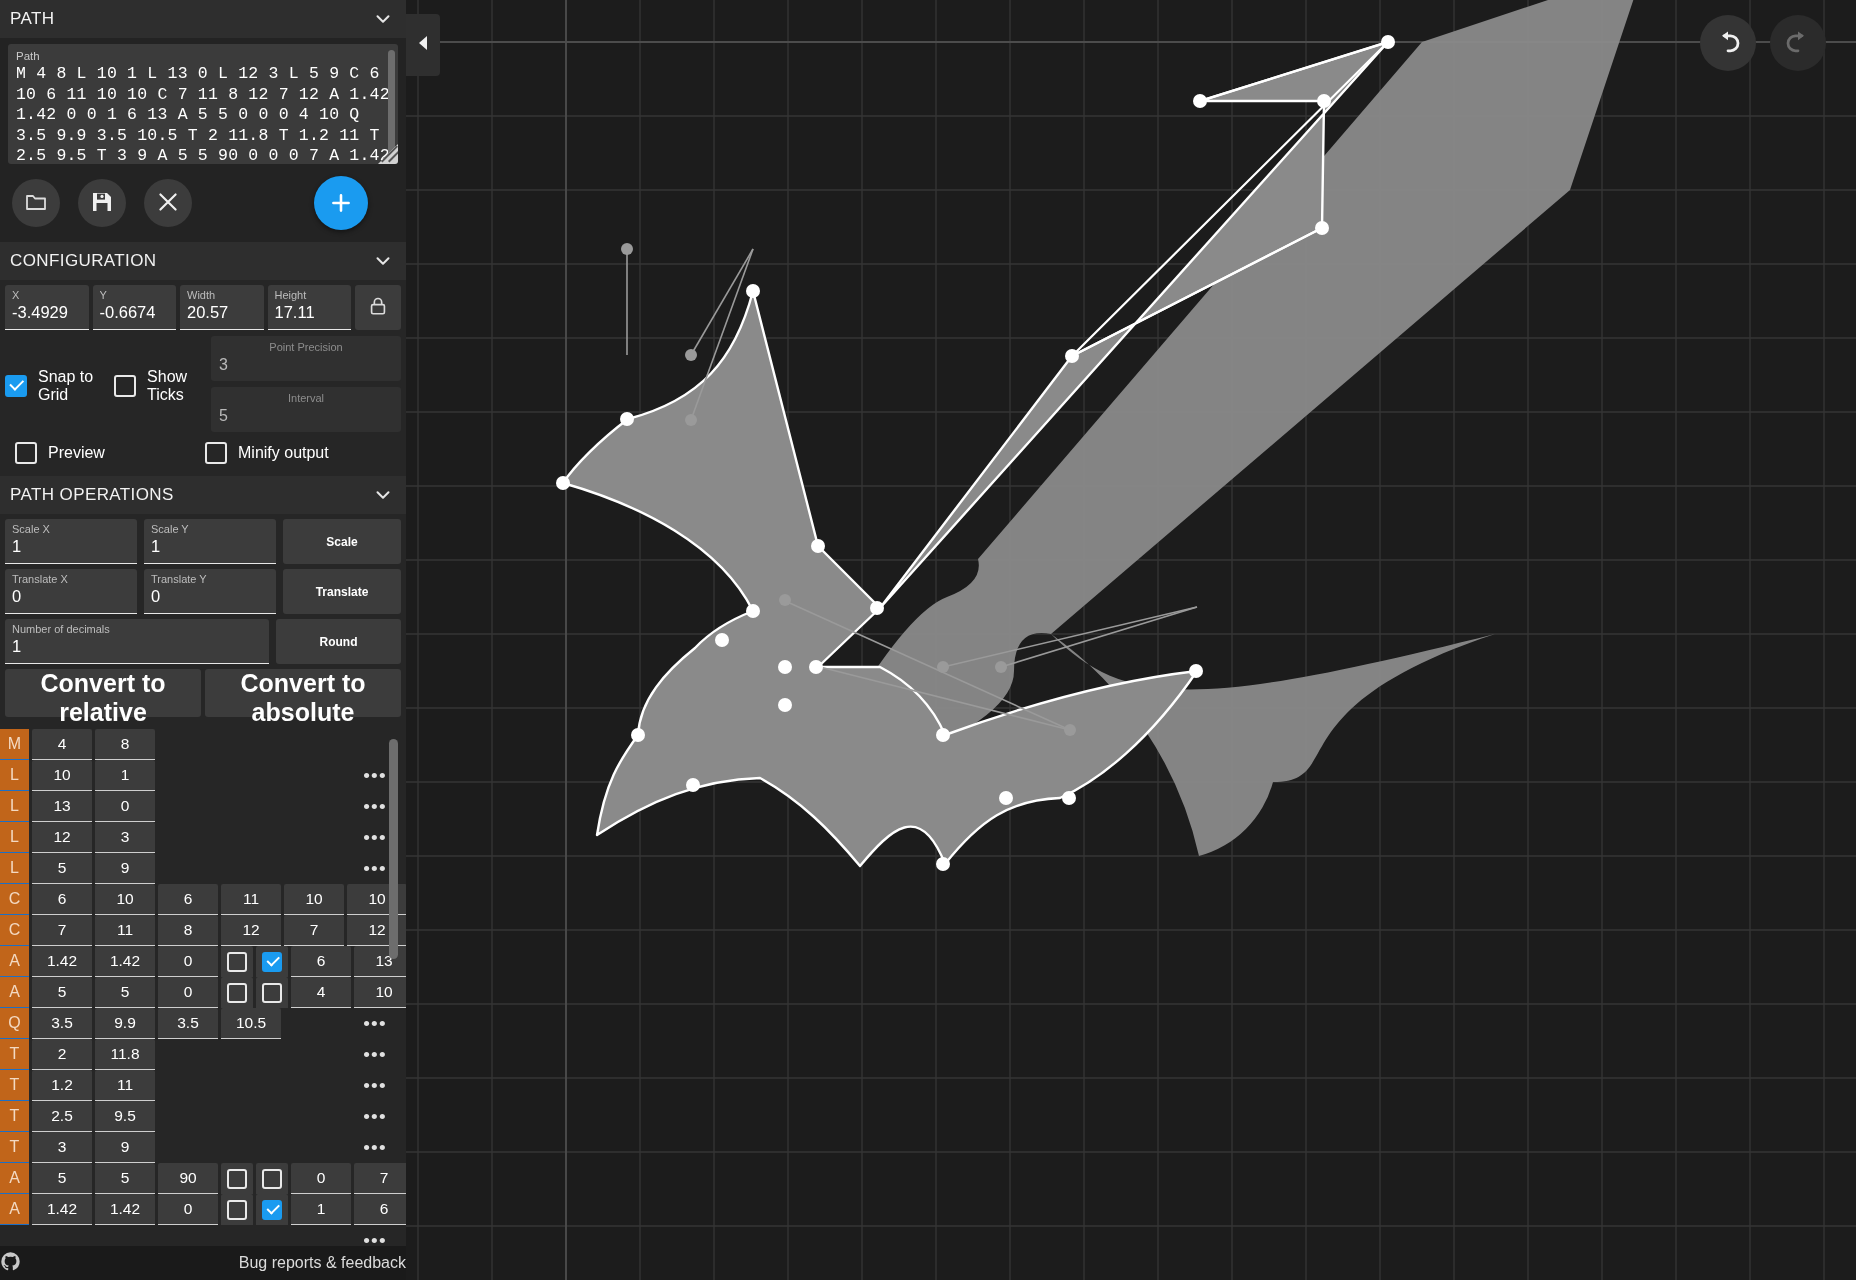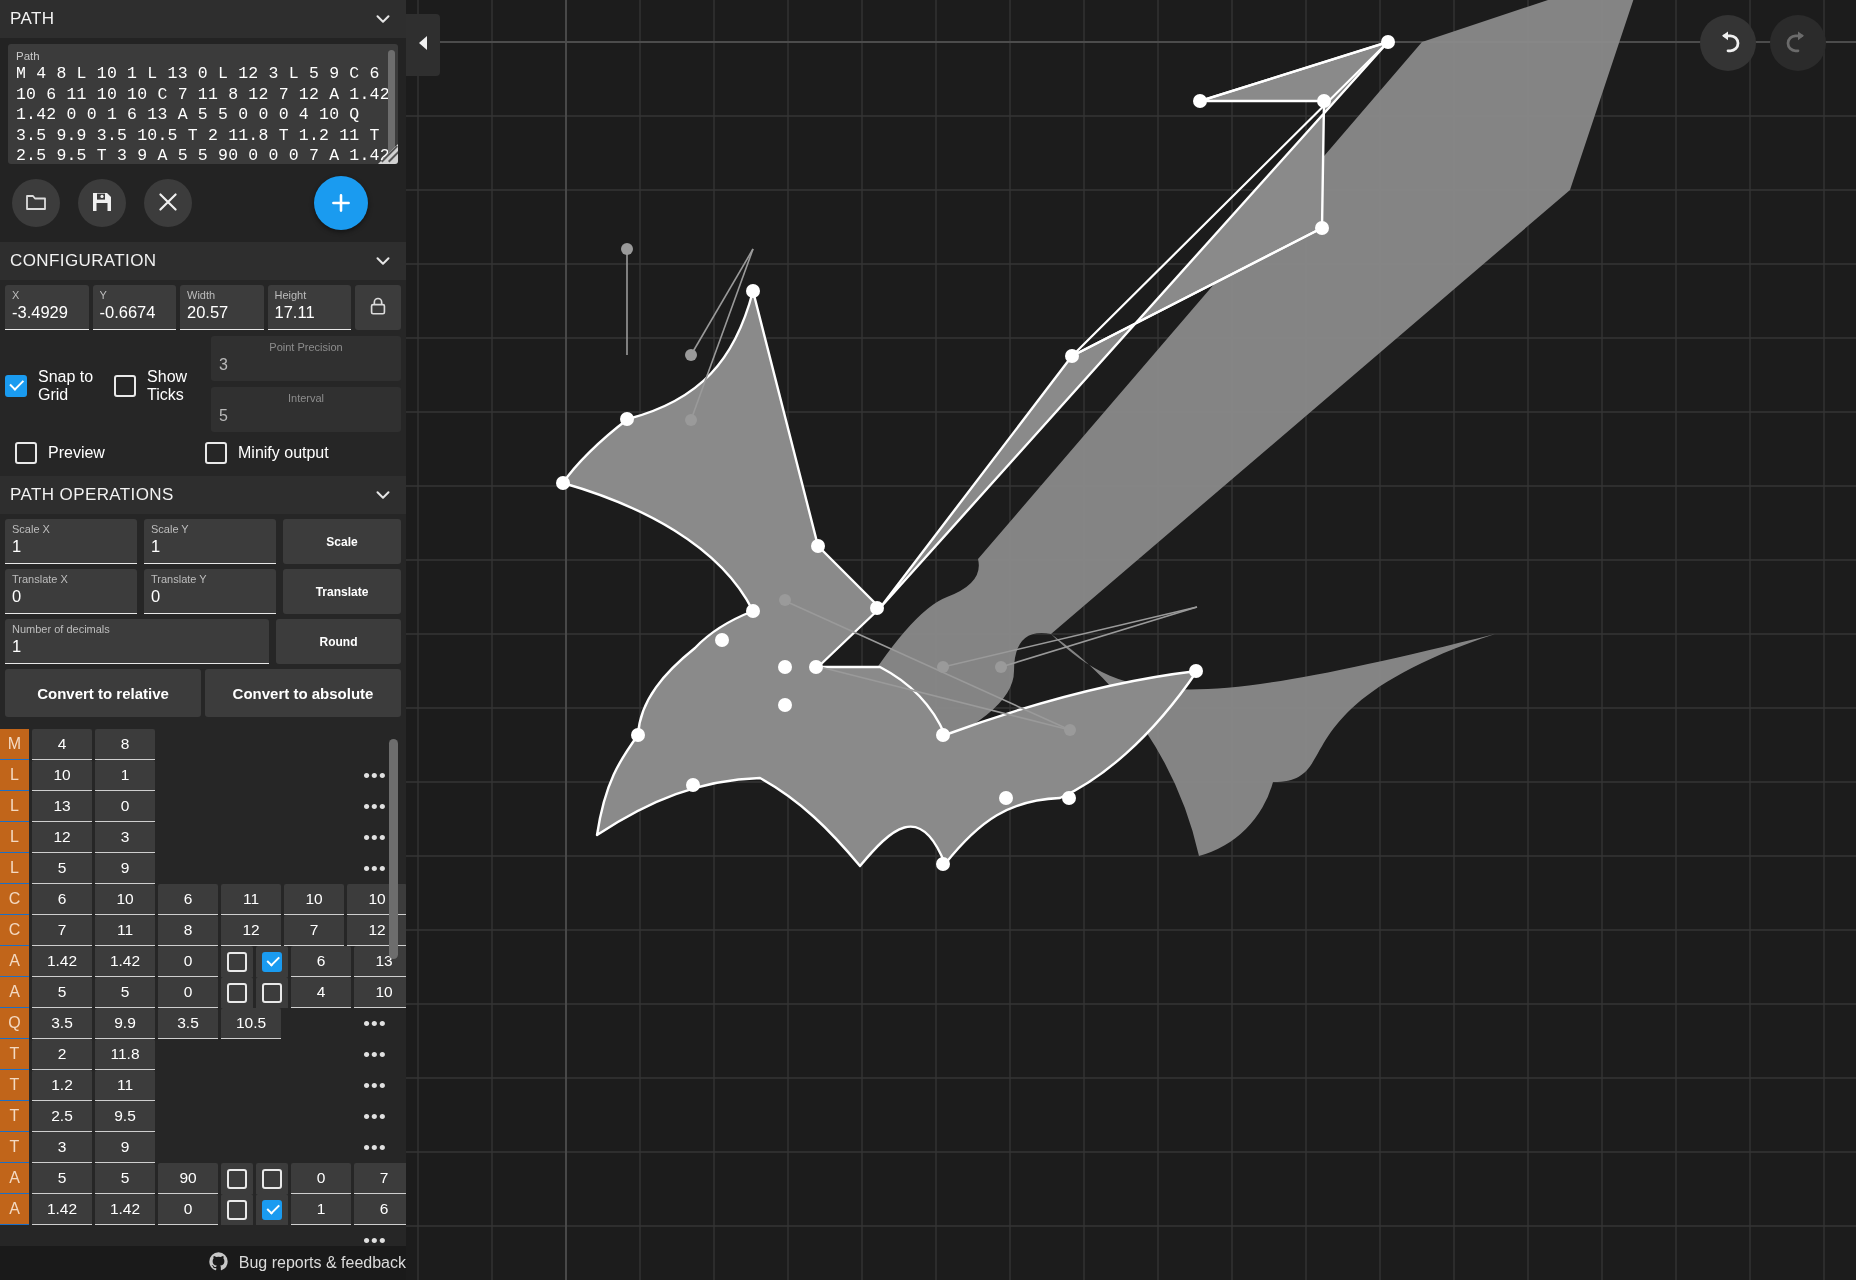--- a/index.html
+++ b/index.html
@@ -142,21 +142,21 @@
   .op-btn {
     flex: 1 1 0;
     background: #3c3c3c; border: none; border-radius: 3px;
     color: #ffffff; font-size: 12px; font-weight: bold;
     cursor: pointer; height: 45px;
     font-family: "Liberation Sans", sans-serif;
   }
   .conv-row { display: flex; gap: 4px; padding: 5px 5px 8px 5px; }
   .conv-btn {
     flex: 1 1 0; background: #3c3c3c; border: none; border-radius: 3px;
-    color: #ffffff; font-size: 15px; font-weight: bold; height: 48px;
+    color: #ffffff; font-size: 25px; font-weight: bold; height: 48px;
     cursor: pointer; font-family: "Liberation Sans", sans-serif;
   }
 
   
   #cmd-scroll {
     flex: 1 1 auto; overflow: hidden; position: relative; background: #262626;
   }
   .cmd-list { padding: 2px 0 0 0; }
   .cmd-row { display: flex; align-items: stretch; height: 31px; margin-bottom: 0; }
   .cmd-letter {
@@ -194,21 +194,21 @@
 
   #cmd-bar {
     position: absolute; right: 8px; top: 12px; width: 9px; height: 220px;
     background: #6d6d6d; border-radius: 5px;
   }
 
   
   #footer {
     position: absolute; left: 0; bottom: 0; width: 406px; height: 34px;
     background: #1a1a1a;
-    display: flex; align-items: center; justify-content: flex-end; gap: 10px;
+    display: flex; align-items: center; justify-content: space-between; gap: 10px;
     z-index: 12;
   }
   #footer .txt { color: #dcdcdc; font-size: 16px; }
 
   
   #canvas {
     position: relative; flex: 1 1 auto; height: 1280px; background: #1c1c1c;
     overflow: hidden;
   }
   #grid { position: absolute; inset: 0; }

